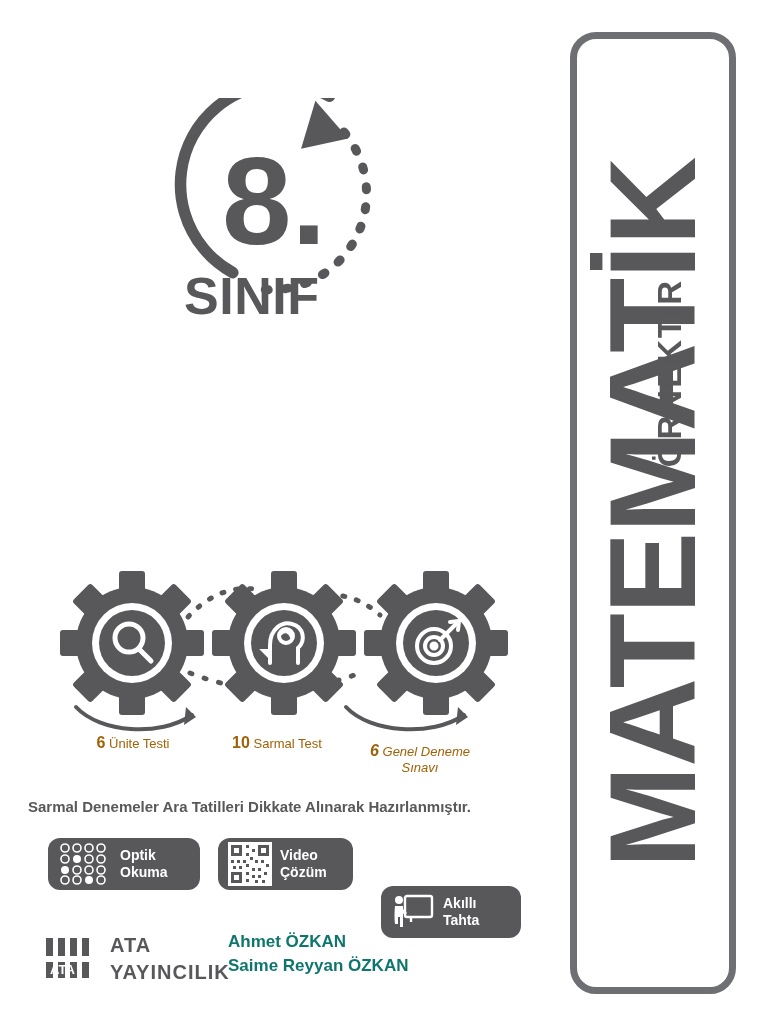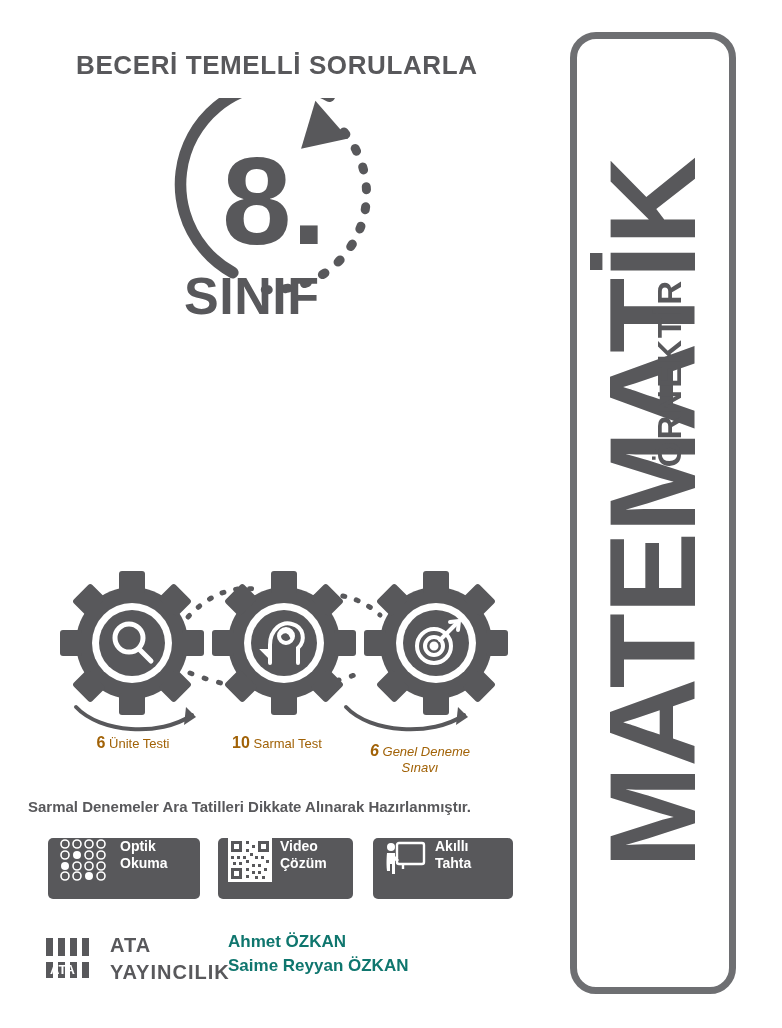--- a/index.html
+++ b/index.html
@@ -172,39 +172,39 @@
     color: #58585b;
     white-space: nowrap;
     text-align: right;
   }
 
   
   .badges { position: absolute; left: 48px; top: 838px; width: 470px; height: 68px; }
   .badge {
     position: absolute;
     top: 0;
-    height: 61px;
+    height: 52px;
     background: #58585b;
-    border-radius: 5px;
+    border-radius: 12px;
     color: #ffffff;
     display: flex;
-    align-items: flex-start;
+    align-items: center;
     padding: 0 10px;
     box-sizing: border-box;
   }
   .badge .btext {
     font-size: 14px;
     font-weight: bold;
     line-height: 17px;
     margin-left: 8px;
     white-space: nowrap;
   }
   .badge1 { left: 0; width: 152px; }
   .badge2 { left: 170px; width: 135px; }
-  .badge3 { left: 325px; width: 140px; }
+  .badge3 { left: 333px; width: 140px; margin-top: 48px; }
 
   .omr { width: 54px; height: 44px; display: block; }
   .qrbox { width: 44px; height: 44px; display: block; }
   .boardicon { width: 44px; height: 42px; display: block; }
 
   
   .authors {
     position: absolute;
     left: 228px;
     top: 930px;
@@ -230,21 +230,20 @@
     font-size: 20px; font-weight: bold; letter-spacing: 1px; color: #58585b;
   }
 </style>
 </head>
 <body>
 
 <div class="page">
 
   <div class="left-col">
 
-    <div class="kicker">BECERİ TEMELLİ SORULARLA</div>
 
     <div class="grade">
       <svg width="240" height="230" viewBox="0 0 240 230">
 
         <path d="M188 44 A92 92 0 1 0 96 212" fill="none" stroke="#58585b" stroke-width="11" stroke-linecap="round" transform="translate(-28,-48) scale(1.05)"></path>
 
         <path d="M170 30 A96 96 0 0 1 78 186" fill="none" stroke="#58585b" stroke-width="9" stroke-linecap="round" stroke-dasharray="3 17" transform="translate(14,4)"></path>
 
         <path d="M150 6 L190 36 L146 56 Z" fill="#58585b" transform="rotate(12 168 30)"></path>
       </svg>

